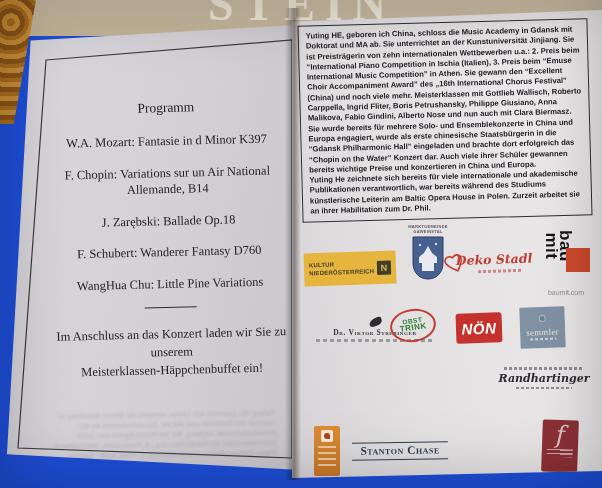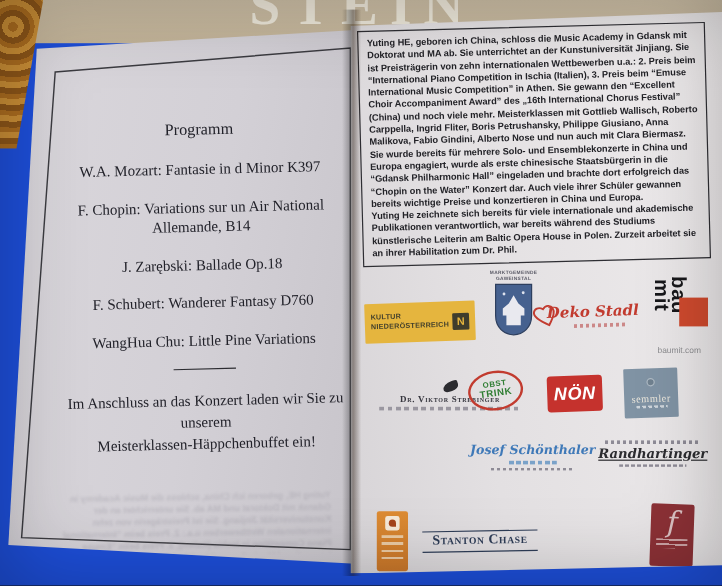--- a/index.html
+++ b/index.html
@@ -94,21 +94,21 @@
   .preis-l2{font:italic 800 8px/1 "Liberation Sans",sans-serif;color:#2f4f86;text-align:right;margin-top:1px;letter-spacing:1px;}
   .schoenthaler{left:106px;top:360px;width:92px;display:flex;flex-direction:column;align-items:center;}
   .schoen-name{font:italic 700 10.5px/1 "DejaVu Serif",serif;color:#3f79b8;white-space:nowrap;}
   .schoen-sub{margin-top:3px;width:40px;height:3px;
         background:repeating-linear-gradient(90deg,#7aa2c9 0 4px,transparent 4px 6px);}
   .schoen-sub2{margin-top:3px;width:70px;height:2.5px;
         background:repeating-linear-gradient(90deg,#8e8b96 0 3px,transparent 3px 5px);}
   .randhartinger{left:204px;top:357px;width:96px;display:flex;flex-direction:column;align-items:center;}
   .rand-topline{width:80px;height:2.5px;margin-bottom:3px;
         background:repeating-linear-gradient(90deg,#8e8b96 0 3px,transparent 3px 5px);}
-  .rand-name{font:italic 700 11px/1 "DejaVu Serif",serif;color:#2c2c30;white-space:nowrap;text-decoration:underline;}
+  .rand-name{font:italic 700 11px/1 "DejaVu Serif",serif;color:#2c2c30;white-space:nowrap;}
   .rand-sub{margin-top:3px;width:56px;height:2.5px;
         background:repeating-linear-gradient(90deg,#8e8b96 0 3px,transparent 3px 5px);}
   
   .orange-logo{left:22px;top:416px;width:26px;height:50px;border-radius:2px;
         background:linear-gradient(#dd8c33,#c9772a);display:flex;flex-direction:column;align-items:center;padding-top:4px;box-sizing:border-box;}
   .orange-emblem{width:12px;height:12px;background:#f5e9d8;border-radius:2px;position:relative;}
   .orange-emblem:after{content:"";position:absolute;left:3px;top:3px;width:6px;height:6px;
         background:#a5451c;border-radius:50% 50% 0 50%;}
   .orange-lines{margin-top:4px;width:18px;height:22px;
         background:repeating-linear-gradient(#f0dcbf 0 2px,transparent 2px 6px);opacity:.8;}
@@ -214,25 +214,20 @@
       <div class="noen-text">NÖN</div>
     </div>
 
     <div class="logo semmler">
       <div class="sem-dot"></div>
       <div class="sem-name">semmler</div>
       <div class="sem-line"></div>
     </div>
 
 
-    <div class="logo schoenthaler">
-      <div class="schoen-name">Josef Schönthaler</div>
-      <div class="schoen-sub"></div>
-      <div class="schoen-sub2"></div>
-    </div>
 
     <div class="logo randhartinger">
       <div class="rand-topline"></div>
       <div class="rand-name">Randhartinger</div>
       <div class="rand-sub"></div>
     </div>
 
     <div class="logo orange-logo">
       <div class="orange-emblem"></div>
       <div class="orange-lines"></div>

